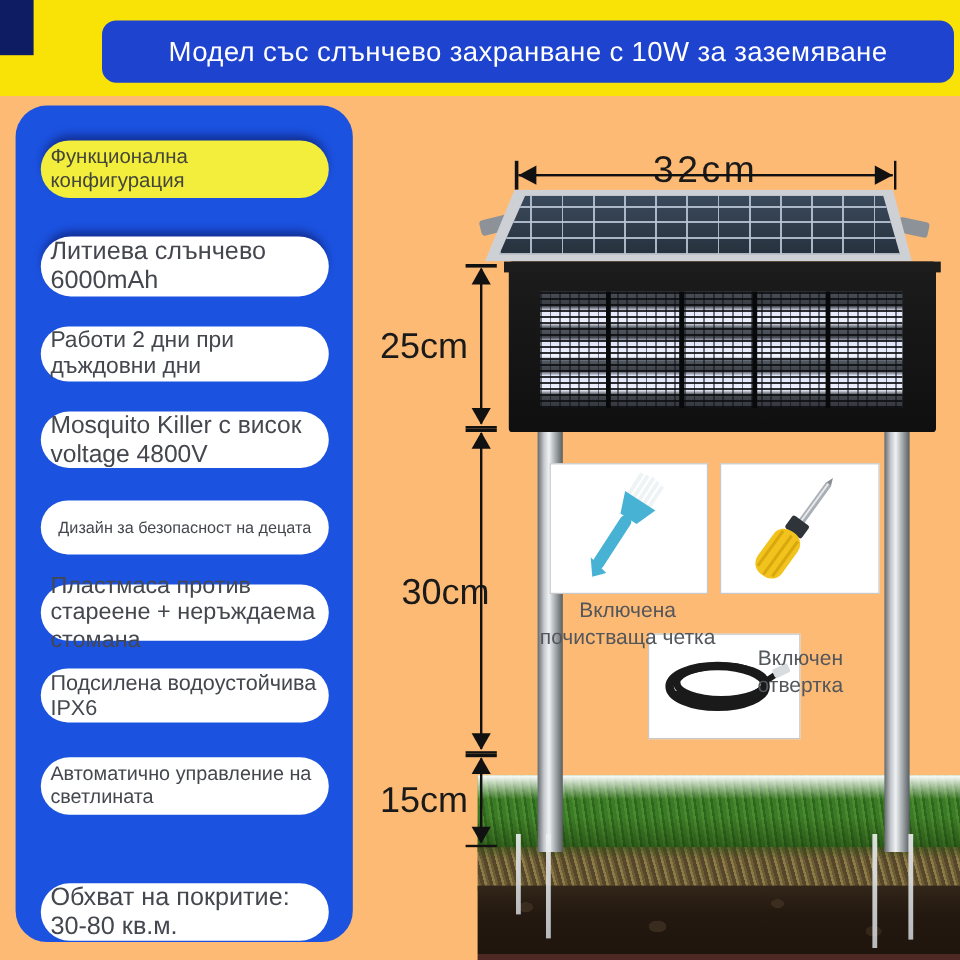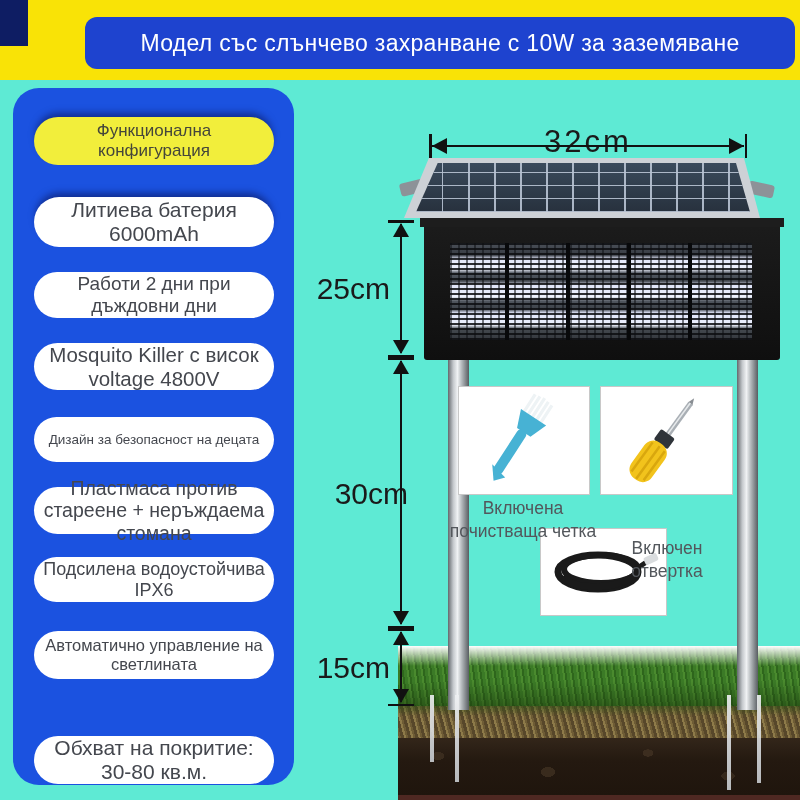--- a/index.html
+++ b/index.html
@@ -1,28 +1,28 @@
 <!DOCTYPE html>
 <html><head>
 <meta charset="utf-8">
 <style>
   html,body{margin:0;padding:0;}
-  .page{position:relative;width:800px;height:800px;overflow:hidden;background:#5eead4;
+  .page{position:relative;width:800px;height:800px;overflow:hidden;background:#fdba74;
         font-family:"Liberation Sans","DejaVu Sans",sans-serif;}
   
   .top-band{position:absolute;left:0;top:0;width:800px;height:80px;background:#f9e306;z-index:9;}
   .corner-sq{position:absolute;left:0;top:0;width:28px;height:46px;background:#0e1d63;z-index:11;}
   .banner{position:absolute;left:85px;top:17px;width:710px;height:52px;border-radius:12px;
           background:#1e43cf;display:flex;align-items:center;justify-content:center;z-index:10;}
   .banner span{color:#ffffff;font-size:23px;font-weight:500;letter-spacing:.3px;}
   
   .sidebar{position:absolute;left:13px;top:88px;width:281px;height:697px;background:#1b52e0;
            border-radius:26px;z-index:8;}
   .pill{position:absolute;left:21px;width:240px;background:#ffffff;border-radius:26px;
-        display:flex;align-items:center;justify-content:center;text-align:center;
+        display:flex;align-items:center;justify-content:center;text-align:left;
         color:#44474e;line-height:1.15;padding:0 8px;box-sizing:border-box;}
   .pill.yellow{background:#f2ee3b;color:#45463a;}
   .pill.shadowtop{box-shadow:0 -6px 7px -2px rgba(10,16,80,.55);}
   .p1{top:29px;height:48px;font-size:17px;}
   .p2{top:109px;height:50px;font-size:21px;}
   .p3{top:184px;height:46px;font-size:19px;}
   .p4{top:255px;height:47px;font-size:20.5px;}
   .p5{top:329px;height:45px;font-size:13.5px;}
   .p6{top:399px;height:47px;font-size:19.5px;}
   .p7{top:469px;height:45px;font-size:18px;}
@@ -117,21 +117,21 @@
   <div class="banner">
     <span>Модел със слънчево захранване с 10W за заземяване</span>
   </div>
   <div class="corner-sq"></div>
 
   <div class="sidebar">
     <div class="pill yellow shadowtop p1">
         <span>Функционална конфигурация</span>
       </div>
     <div class="pill shadowtop p2">
-        <span>Литиева батерия 6000mAh</span>
+        <span>Литиева слънчево 6000mAh</span>
       </div>
     <div class="pill p3">
         <span>Работи 2 дни при дъждовни дни</span>
       </div>
     <div class="pill p4">
         <span>Mosquito Killer с висок voltage 4800V</span>
       </div>
     <div class="pill p6">
         <span>Пластмаса против стареене + неръждаема стомана</span>
       </div>

